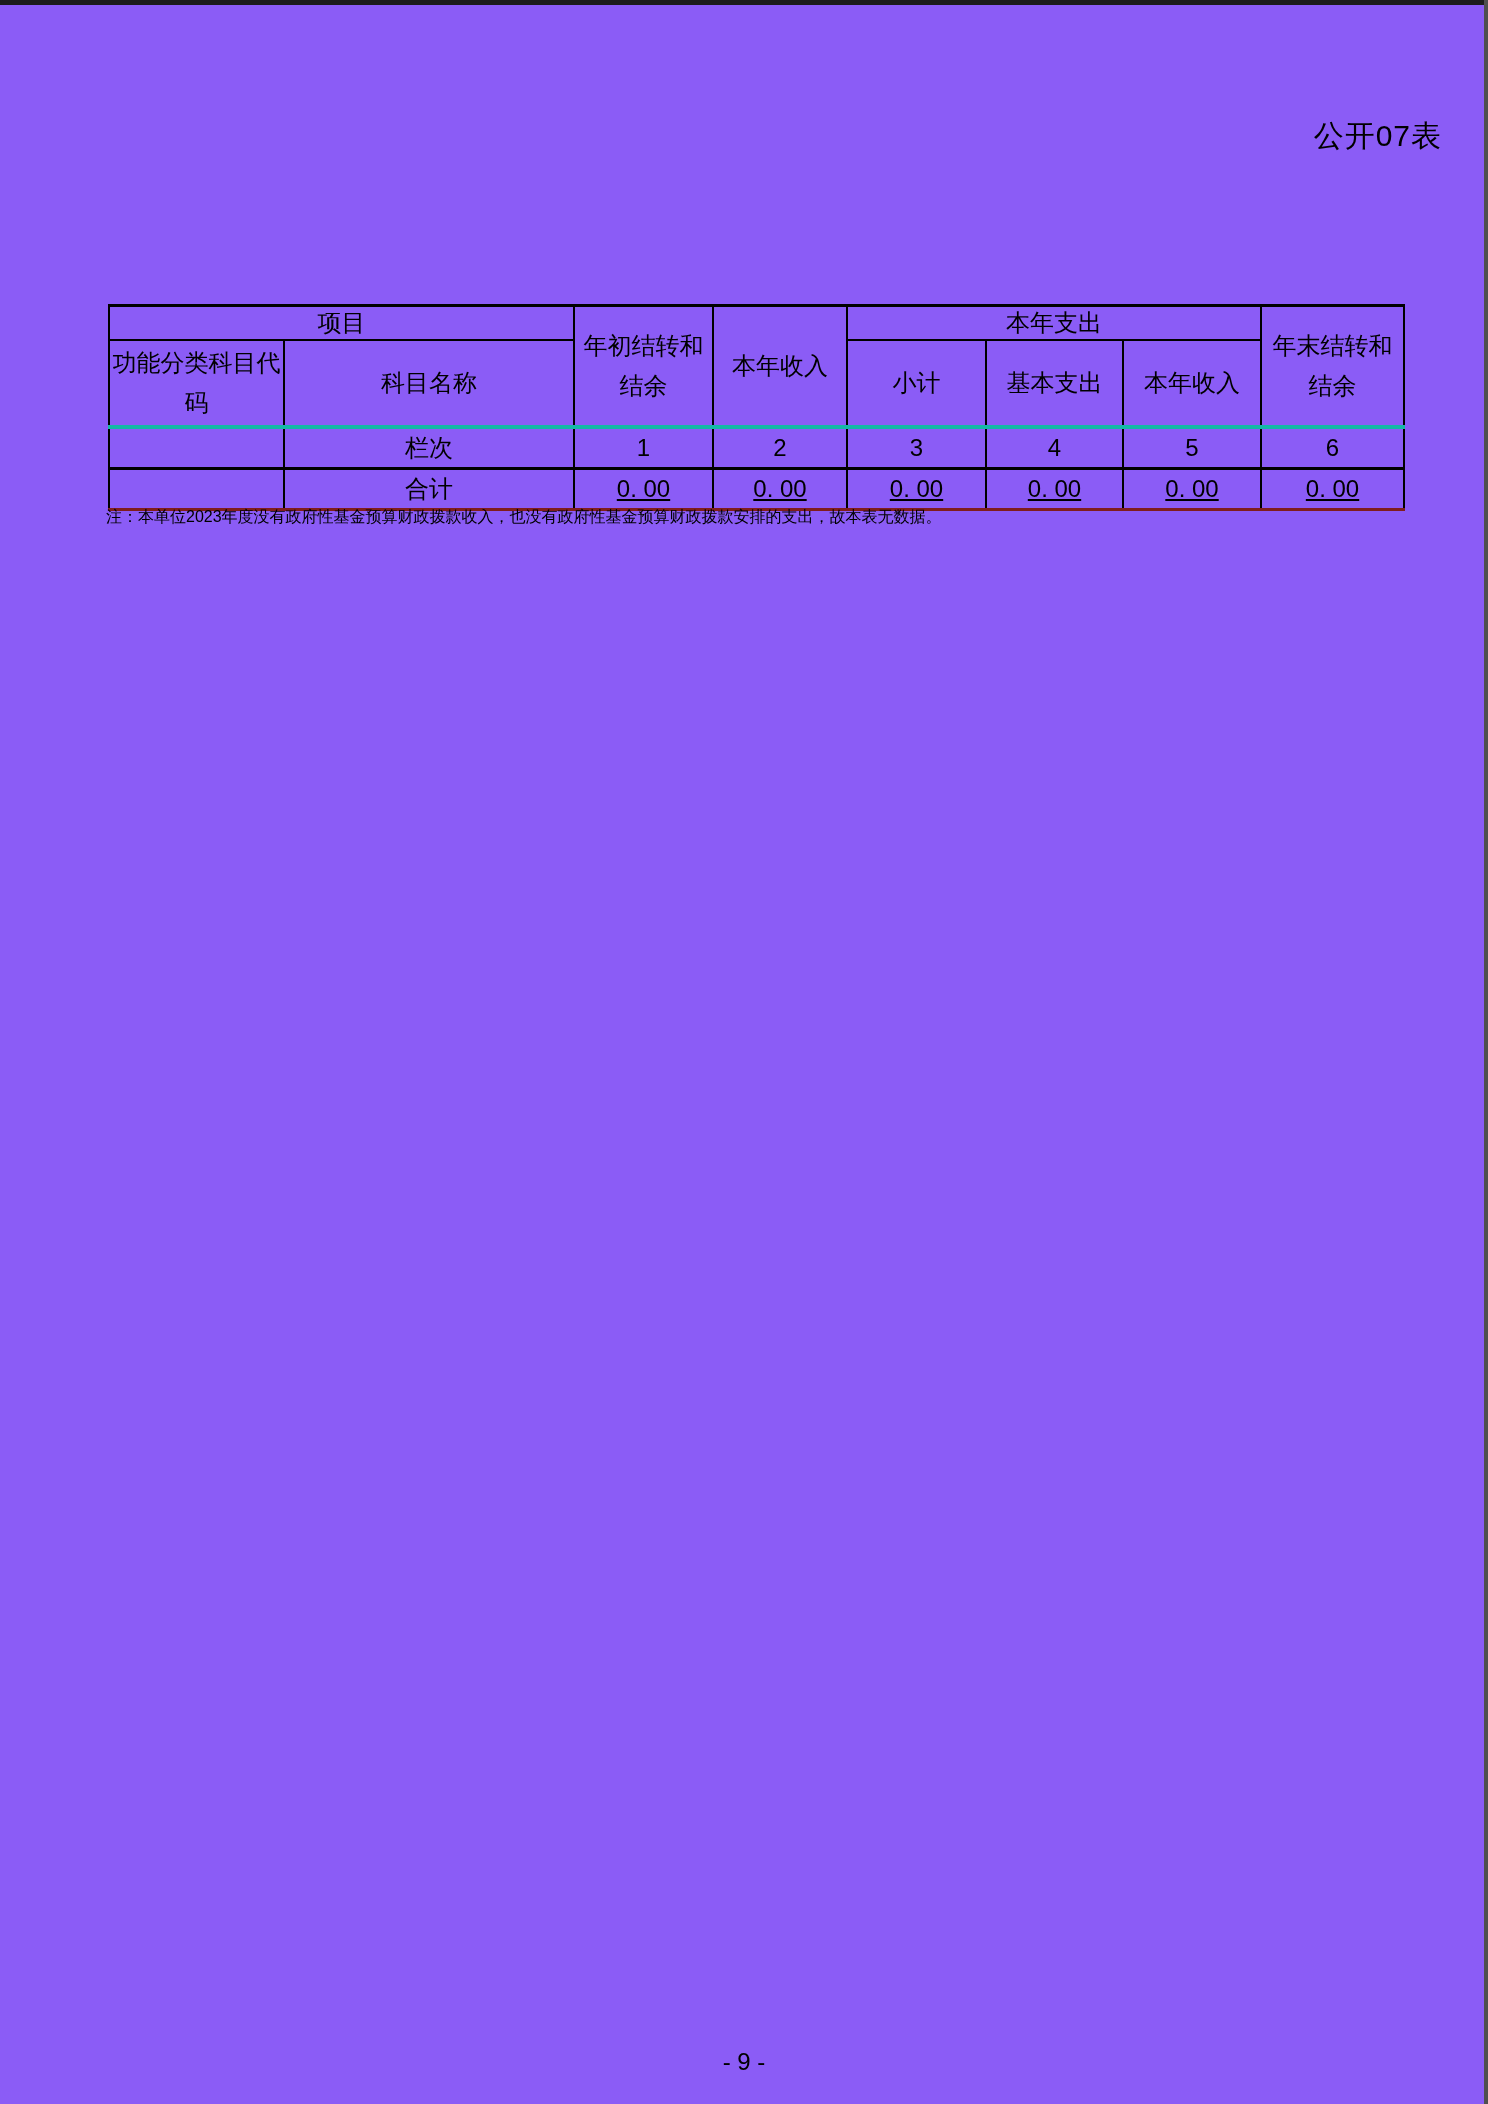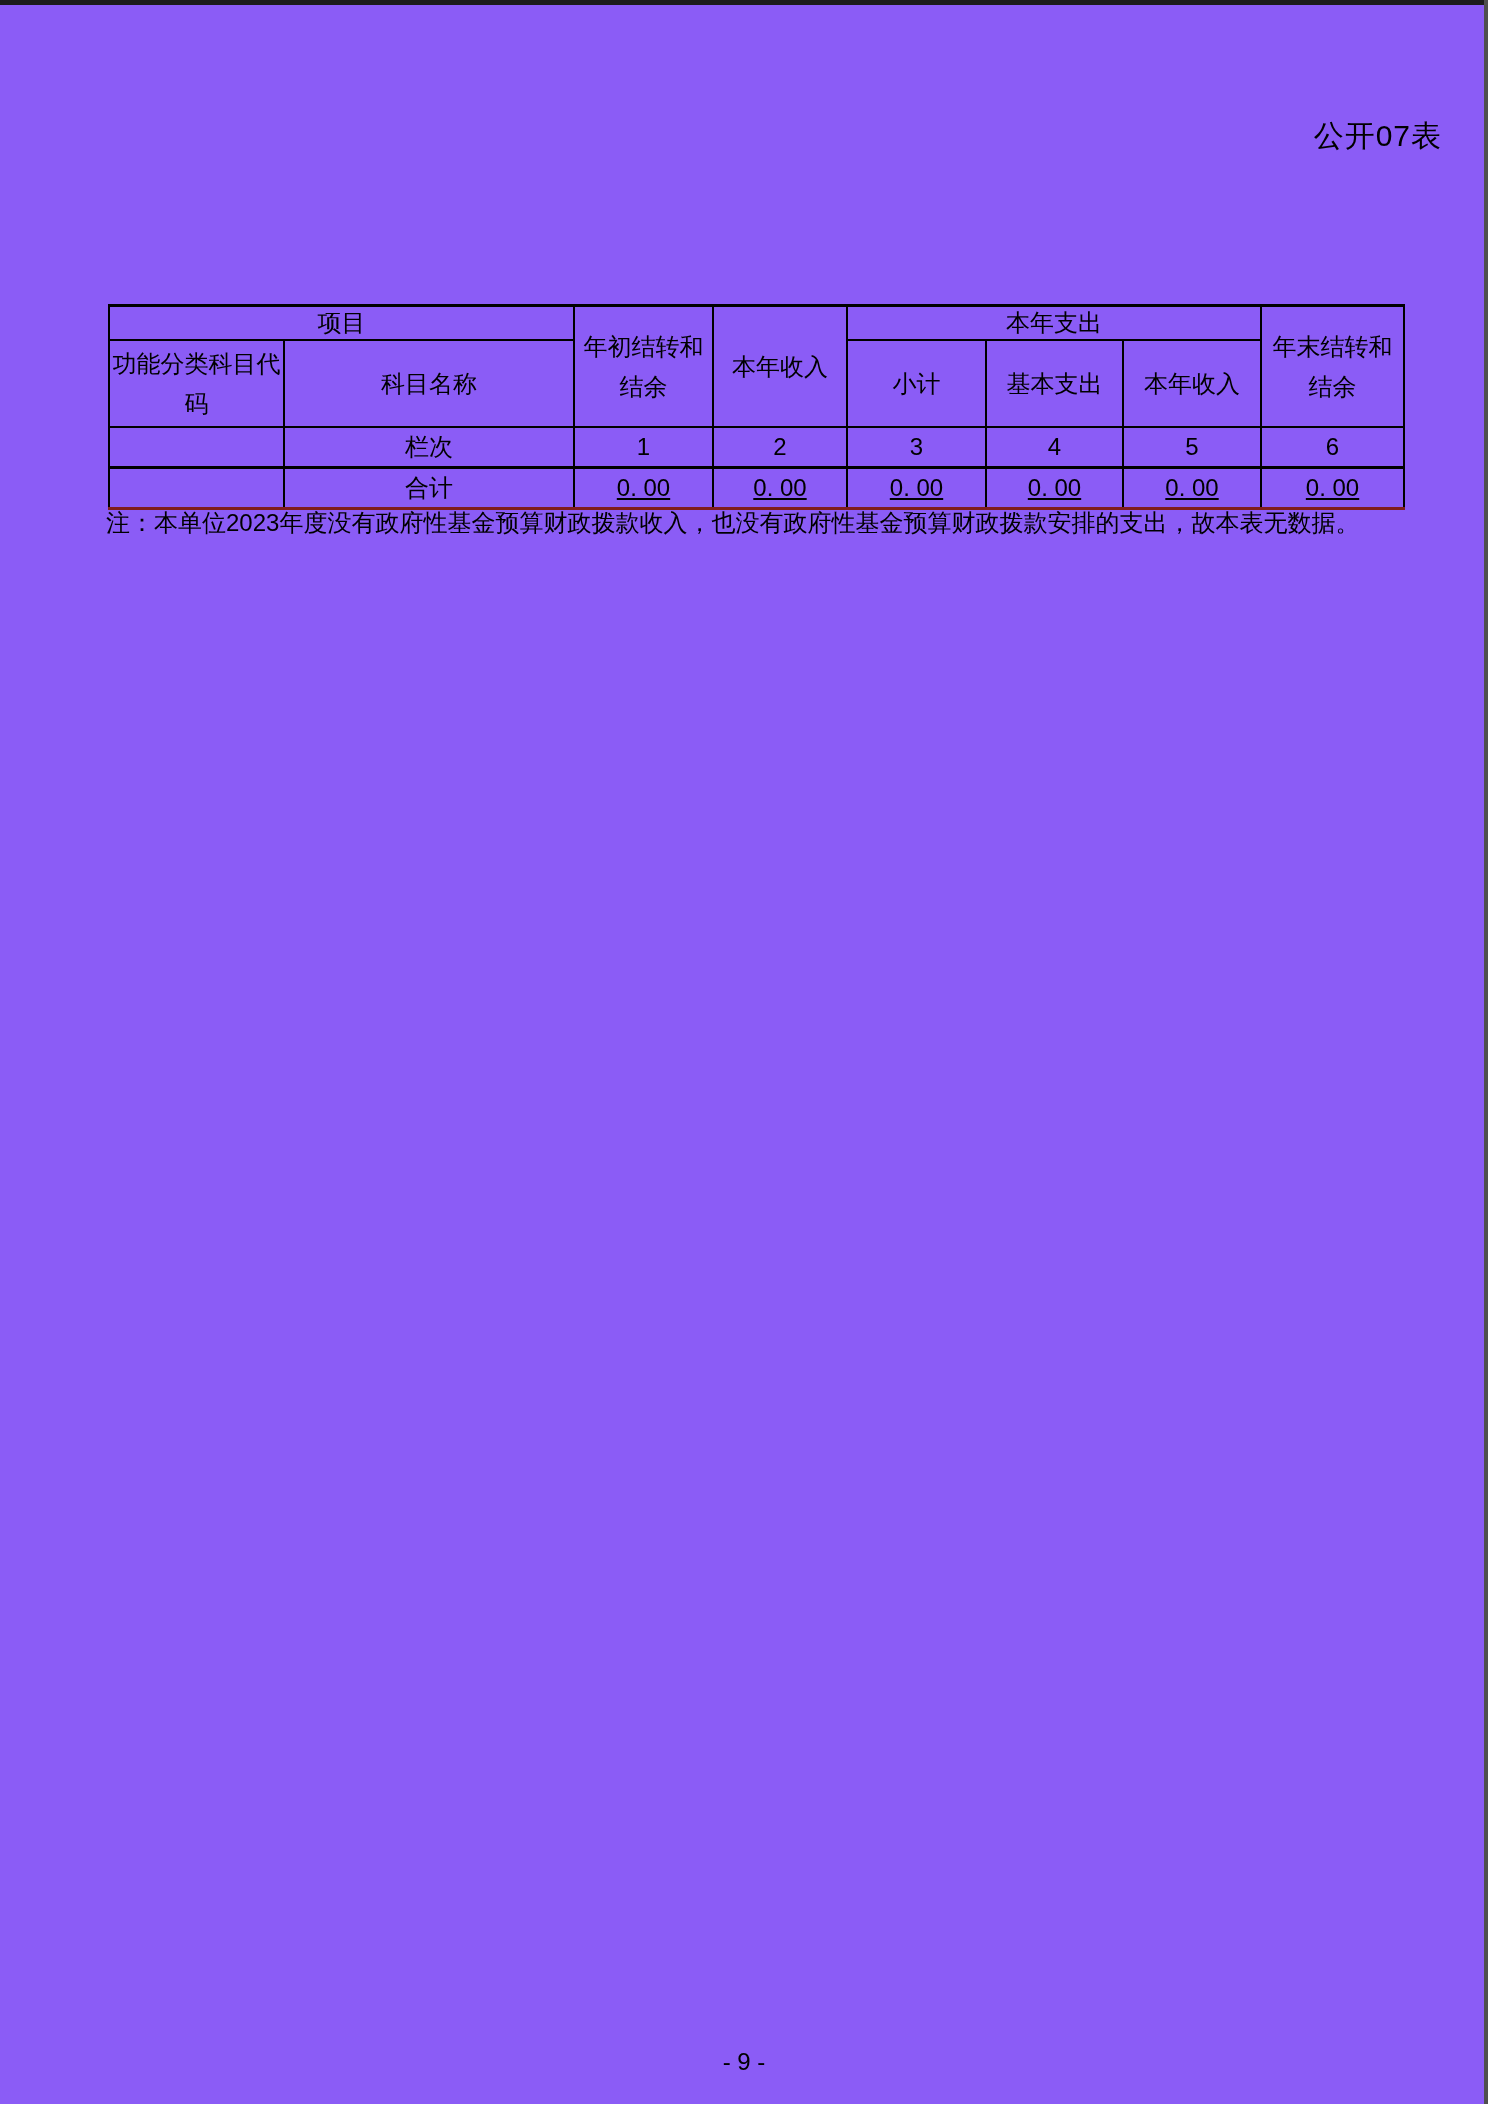--- a/index.html
+++ b/index.html
@@ -44,33 +44,33 @@
     border: 2px solid #000;
     text-align: center;
     vertical-align: middle;
     padding: 0;
     overflow: hidden;
     font-weight: normal;
   }
   tr.row-top td    { border-top: 3px solid #000; }
   tr.row-head2 td  { line-height: 40px; }
   td.span-head     { line-height: 40px; }
-  tr.row-index td  { border-top: 2px solid #14b8a6; border-bottom: 3px solid #000; height: 38px; }
+  tr.row-index td  { border-top: 4px solid #14b8a6; border-bottom: 3px solid #000; height: 38px; }
   tr.row-total td  { border-bottom: 3px solid #7f1d1d; height: 38px; margin-top: 36px; }
   tr.row-top       { height: 33px; padding-left: 32px; }
   tr.row-head2     { height: 87px; }
   td.val {
     text-align: right;
     padding-right: 1px;
     white-space: nowrap;
     text-decoration: underline;
   }
   .note-line {
     position: absolute; left: 106px; top: 507px; width: 1300px;
-    font-size: 24px;
+    font-size: 16px;
   }
   .page-number {
     position: absolute; left: 0; top: 2048px; width: 100%;
     text-align: center; font-size: 24px;
   }
 </style>
 </head>
 <body>
 
 <div class="page">

